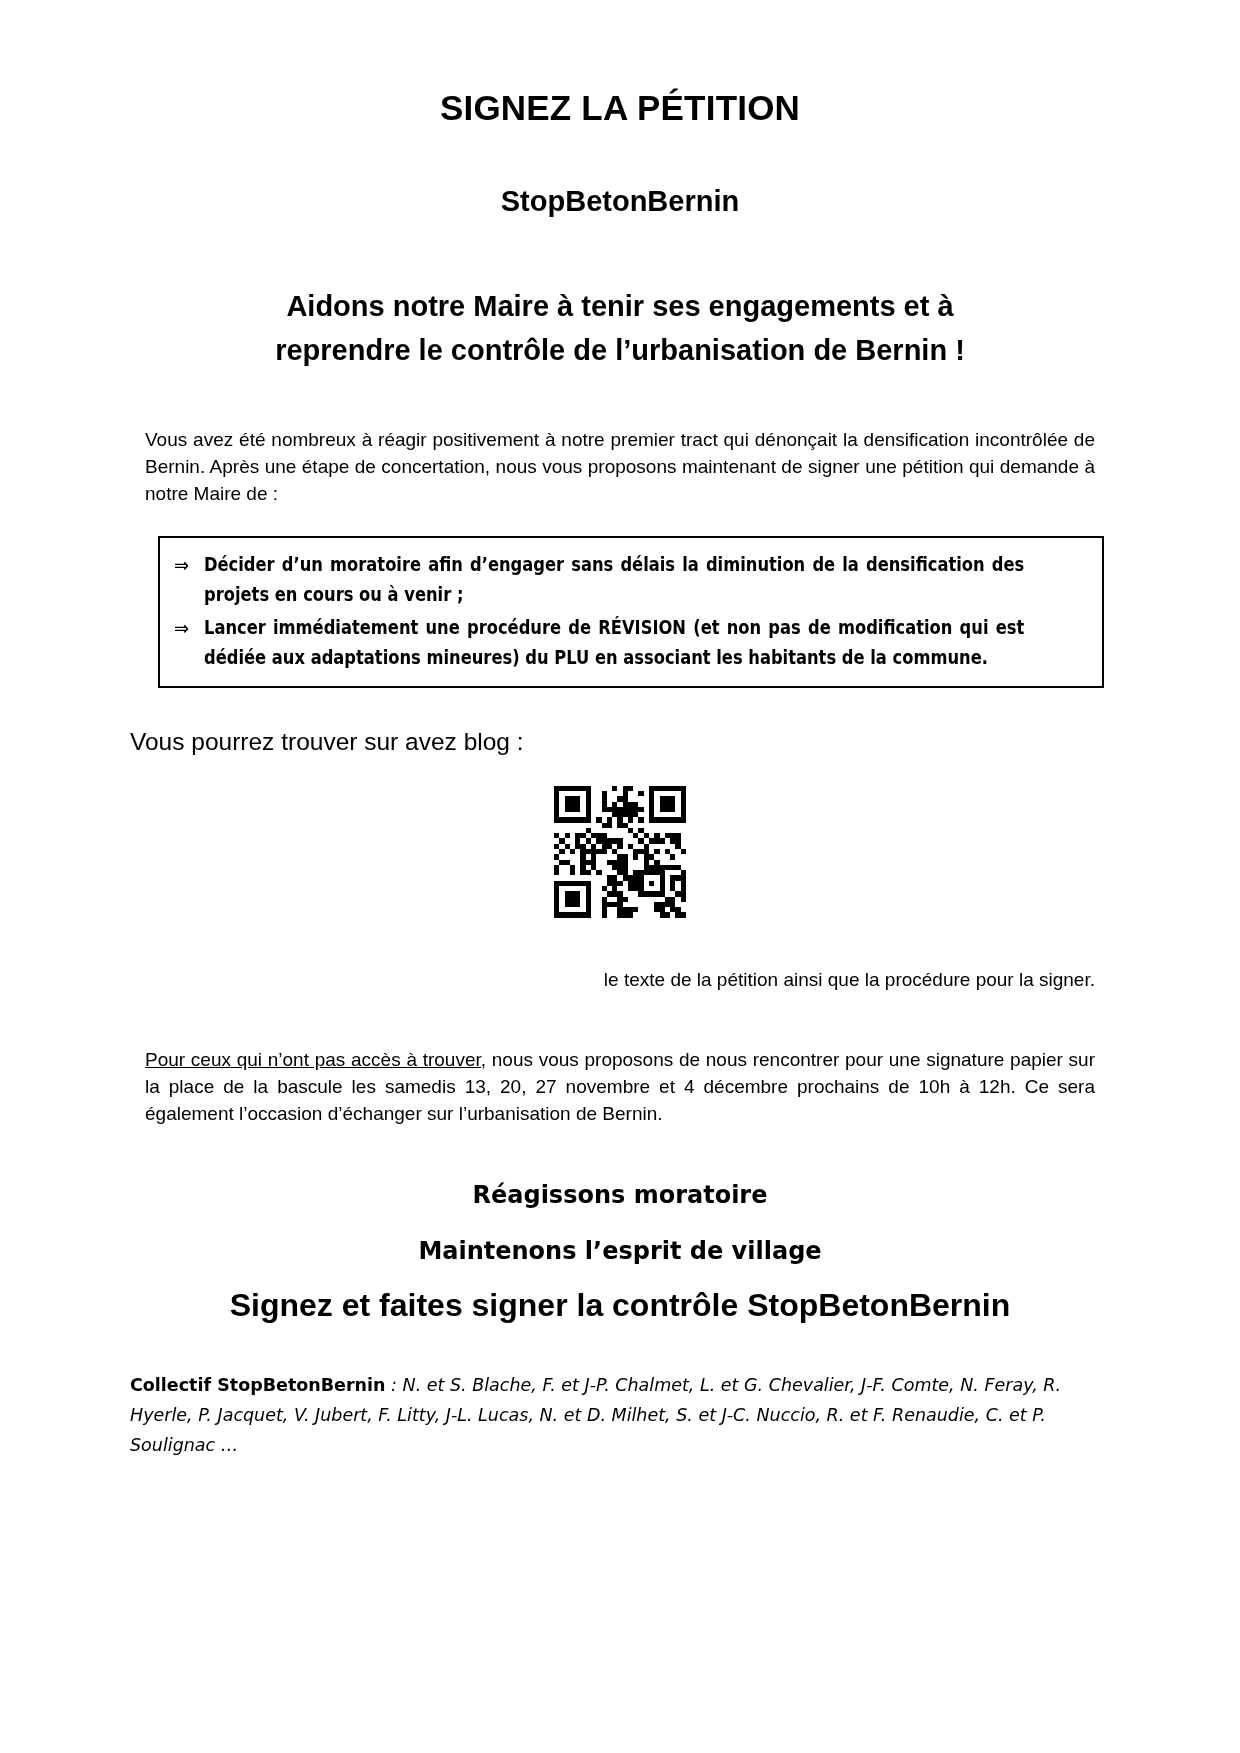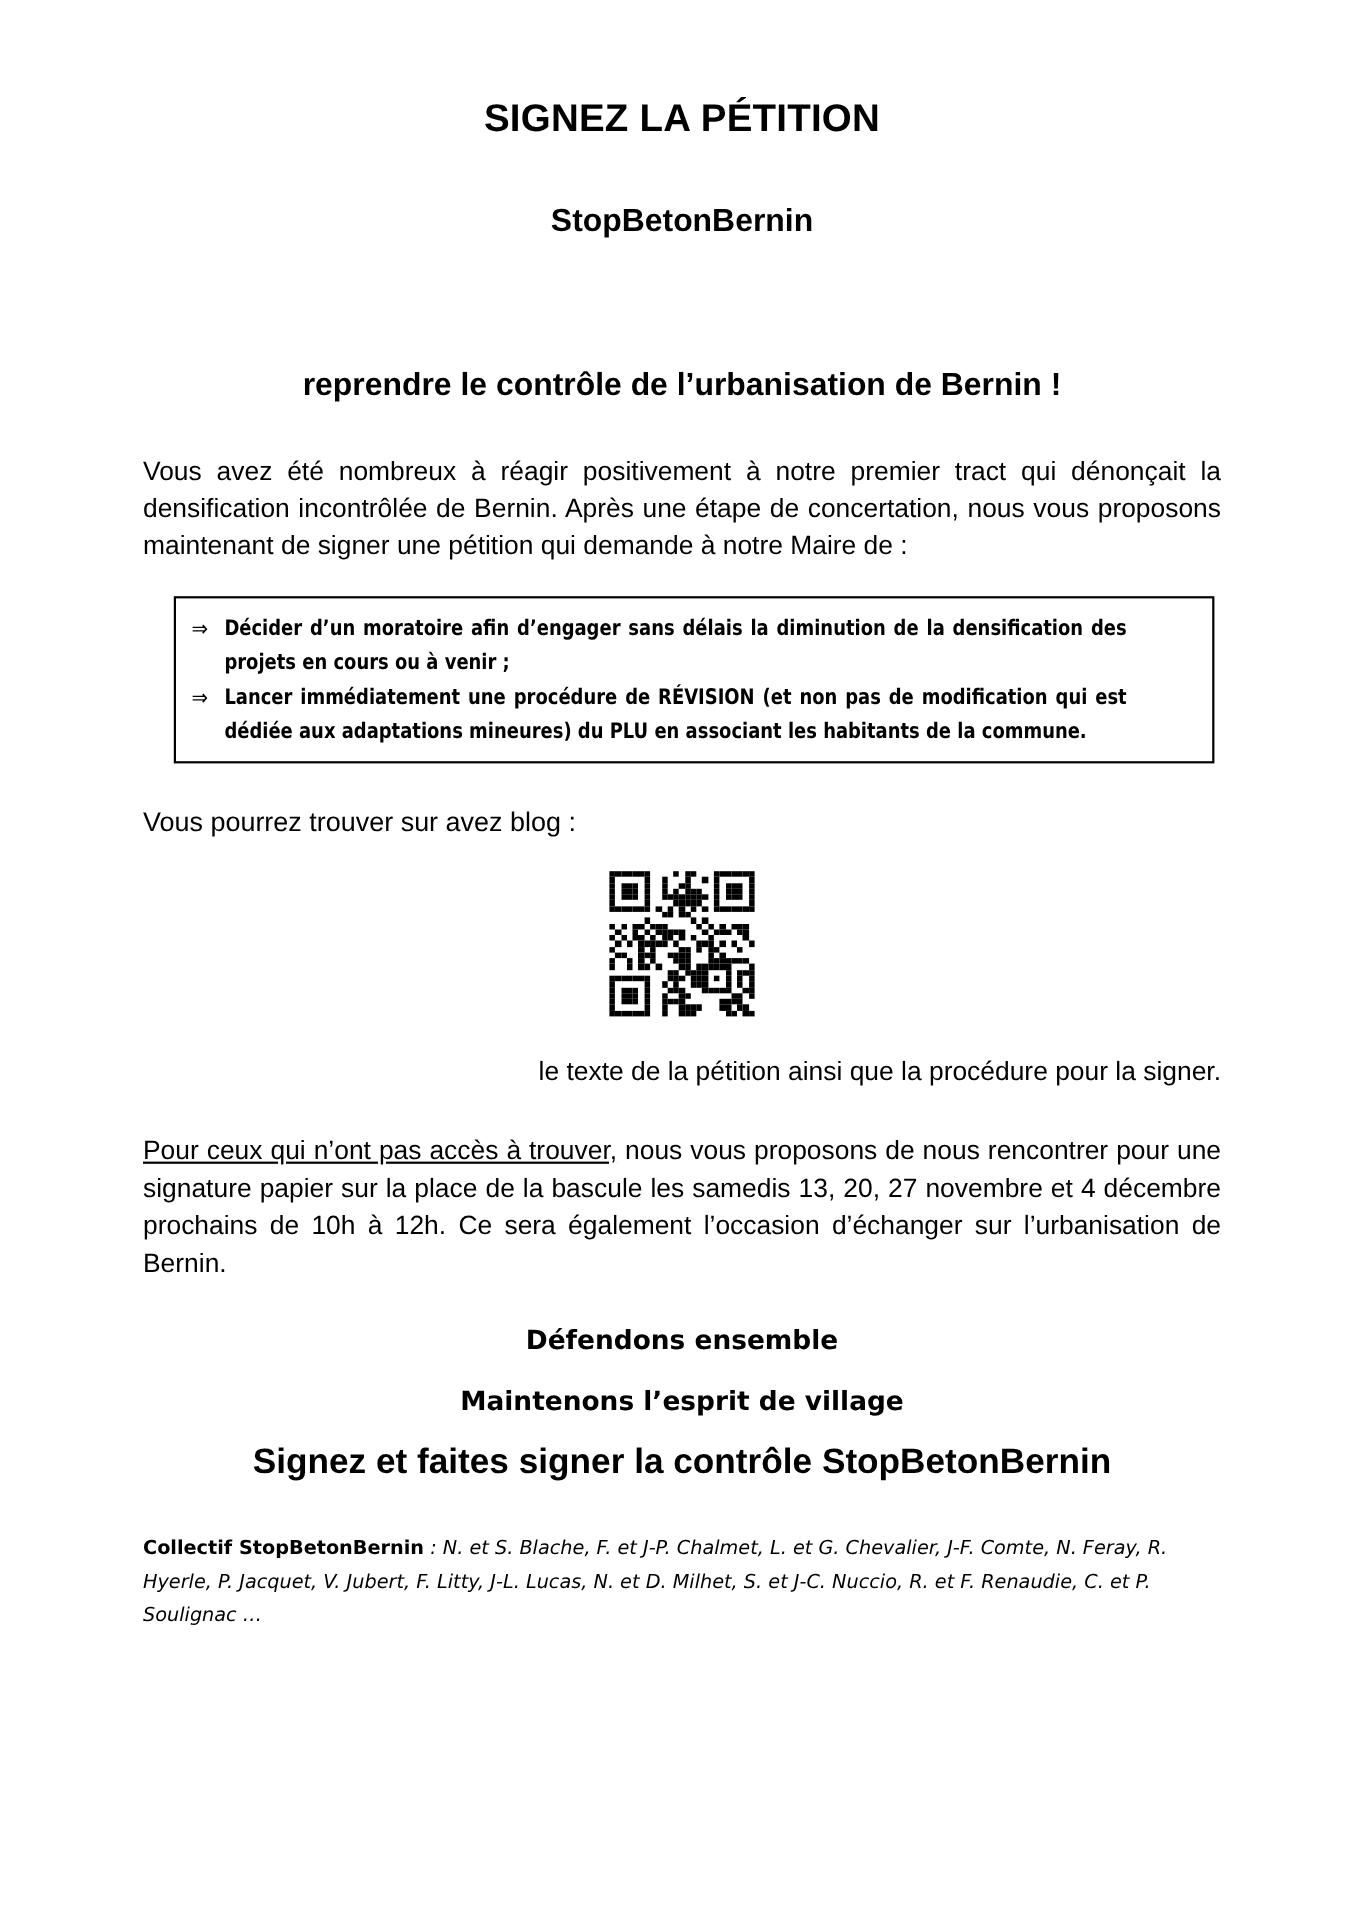--- a/index.html
+++ b/index.html
@@ -46,24 +46,24 @@
     font-weight: bold;
     line-height: 1.52;
     margin: 0;
     padding-top: 62px;
     padding-left: 18px;
     padding-right: 18px;
   }
 
   
   .para {
-    font-size: 24px;
+    font-size: 19px;
     line-height: 1.42;
     text-align: justify;
-    margin: 0;
+    margin: 15px;
   }
   .para.top-gap { padding-top: 40px; }
   .para.nojust { text-align: right; }
 
   .underlined { text-decoration: underline; }
 
   
   .demands-box {
     border: 2px solid #000000;
     margin: 28px 6px 0 28px;
@@ -167,21 +167,21 @@
 </head>
 <body>
 
 <div class="page">
 
   <h1 class="title-main">SIGNEZ LA PÉTITION</h1>
 
   <h2 class="title-sub">StopBetonBernin</h2>
 
   <h3 class="title-call">
-    <br>
+    <span>Aidons notre Maire à tenir ses engagements et à</span><br>
     <span>reprendre le contrôle de l’urbanisation de Bernin !</span>
   </h3>
 
   <p class="para top-gap">Vous avez été nombreux à réagir positivement à notre premier tract qui dénonçait la densification incontrôlée de Bernin. Après une étape de concertation, nous vous proposons maintenant de signer une pétition qui demande à notre Maire de :</p>
 
   <div class="demands-box">
     <div class="demand-item">
       <span class="arrow-glyph">⇒</span>
       <span class="demand-text">Décider d’un moratoire afin d’engager sans délais la diminution de la densification des projets en cours ou à venir ;</span>
     </div>
@@ -821,19 +821,19 @@
         <i></i>
         <i class="on"></i>
         <i class="on"></i>
       </div>
   </div>
 
   <p class="para nojust" style="padding-top:34px;">le texte de la pétition ainsi que la procédure pour la signer.</p>
 
   <p class="para" style="padding-top:38px;"><span class="underlined">Pour ceux qui n’ont pas accès à trouver,</span><span> nous vous proposons de nous rencontrer pour une signature papier sur la place de la bascule les samedis 13, 20, 27 novembre et 4 décembre prochains de 10h à 12h. Ce sera également l’occasion d’échanger sur l’urbanisation de Bernin.</span></p>
 
-  <p class="slogan s1">Défendons ensemble</p>
+  <p class="slogan s1">Réagissons moratoire</p>
   <p class="slogan s3">Maintenons l’esprit de village</p>
   <p class="slogan-final">Signez et faites signer la contrôle StopBetonBernin</p>
 
   <p class="footer"><span class="who">Collectif StopBetonBernin</span><span class="names"> : </span><span class="names">N. et S. Blache, F. et J-P. Chalmet, L. et G. Chevalier, J-F. Comte, N. Feray, R. Hyerle, P. Jacquet, V. Jubert, F. Litty, J-L. Lucas, N. et D. Milhet, S. et J-C. Nuccio, R. et F. Renaudie, C. et P. Soulignac …</span></p>
 
 </div>
 
 </body></html>

